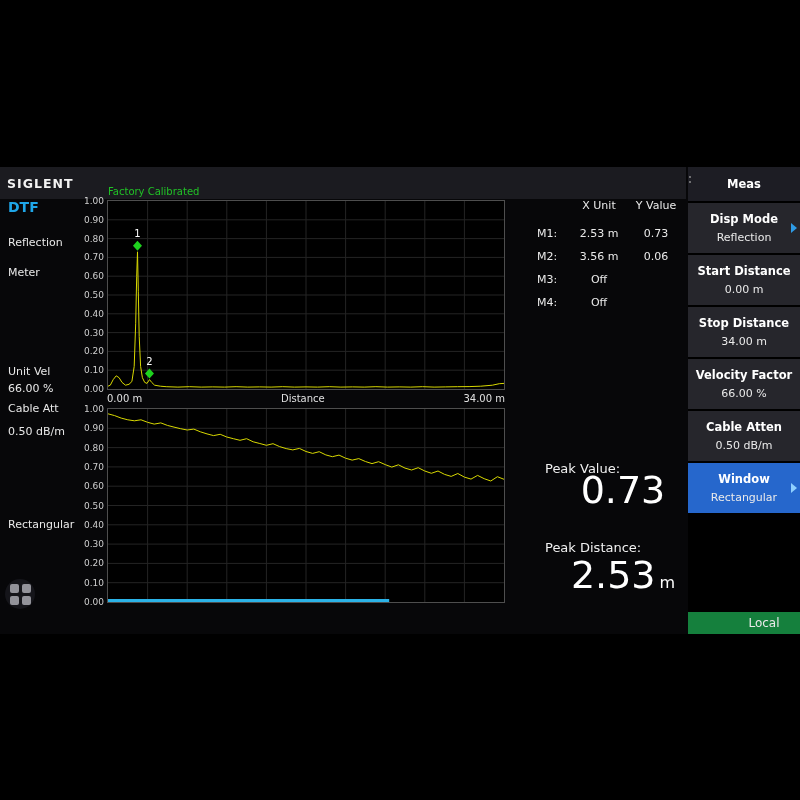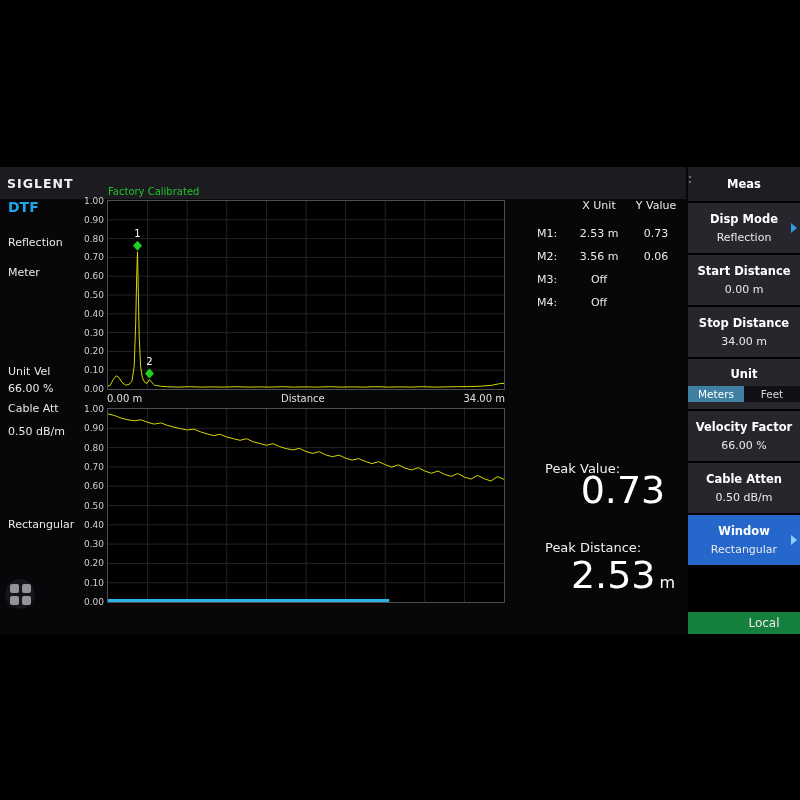--- a/index.html
+++ b/index.html
@@ -227,27 +227,20 @@
       </div>
       <div class="menu-btn">
         <div class="menu-label">Start Distance</div>
         <div class="menu-value">0.00 m</div>
       </div>
       <div class="menu-btn">
         <div class="menu-label">Stop Distance</div>
         <div class="menu-value">34.00 m</div>
       </div>
       <div class="menu-btn">
-        <div class="menu-label">Unit</div>
-        <div class="tabs">
-          <div class="tab on">Meters</div>
-          <div class="tab">Feet</div>
-        </div>
-      </div>
-      <div class="menu-btn">
         <div class="menu-label">Velocity Factor</div>
         <div class="menu-value">66.00 %</div>
       </div>
       <div class="menu-btn">
         <div class="menu-label">Cable Atten</div>
         <div class="menu-value">0.50 dB/m</div>
       </div>
       <div class="menu-btn active">
         <div class="menu-label">Window</div>
         <div class="menu-value">Rectangular</div>

